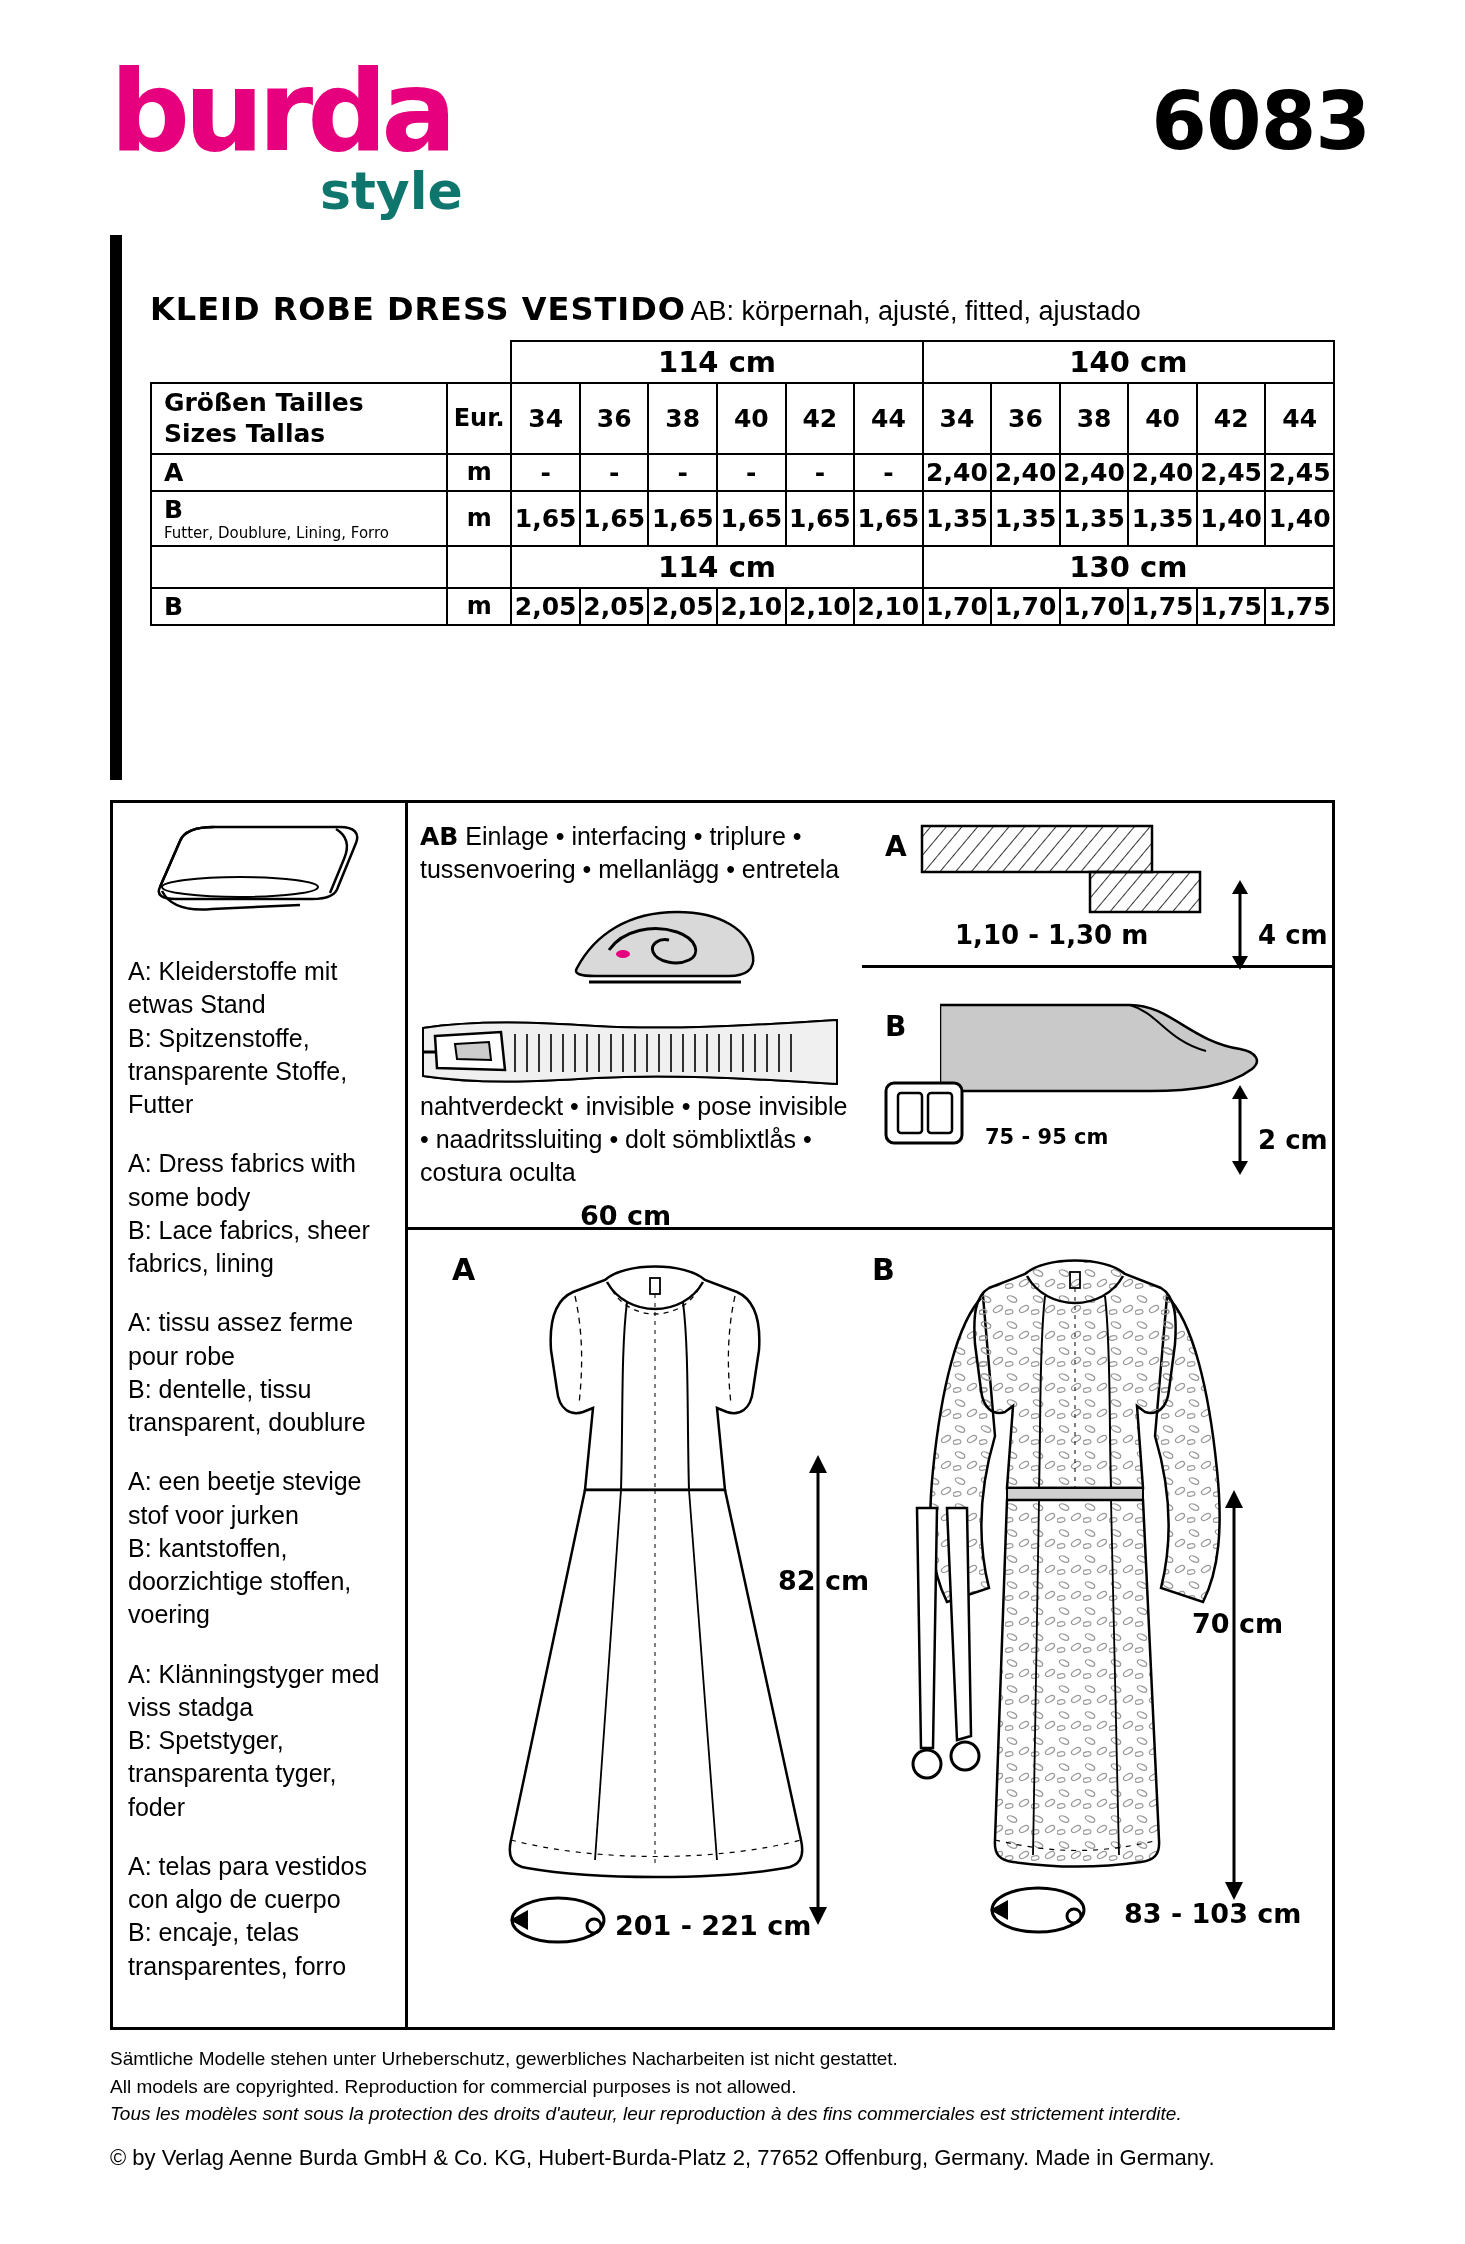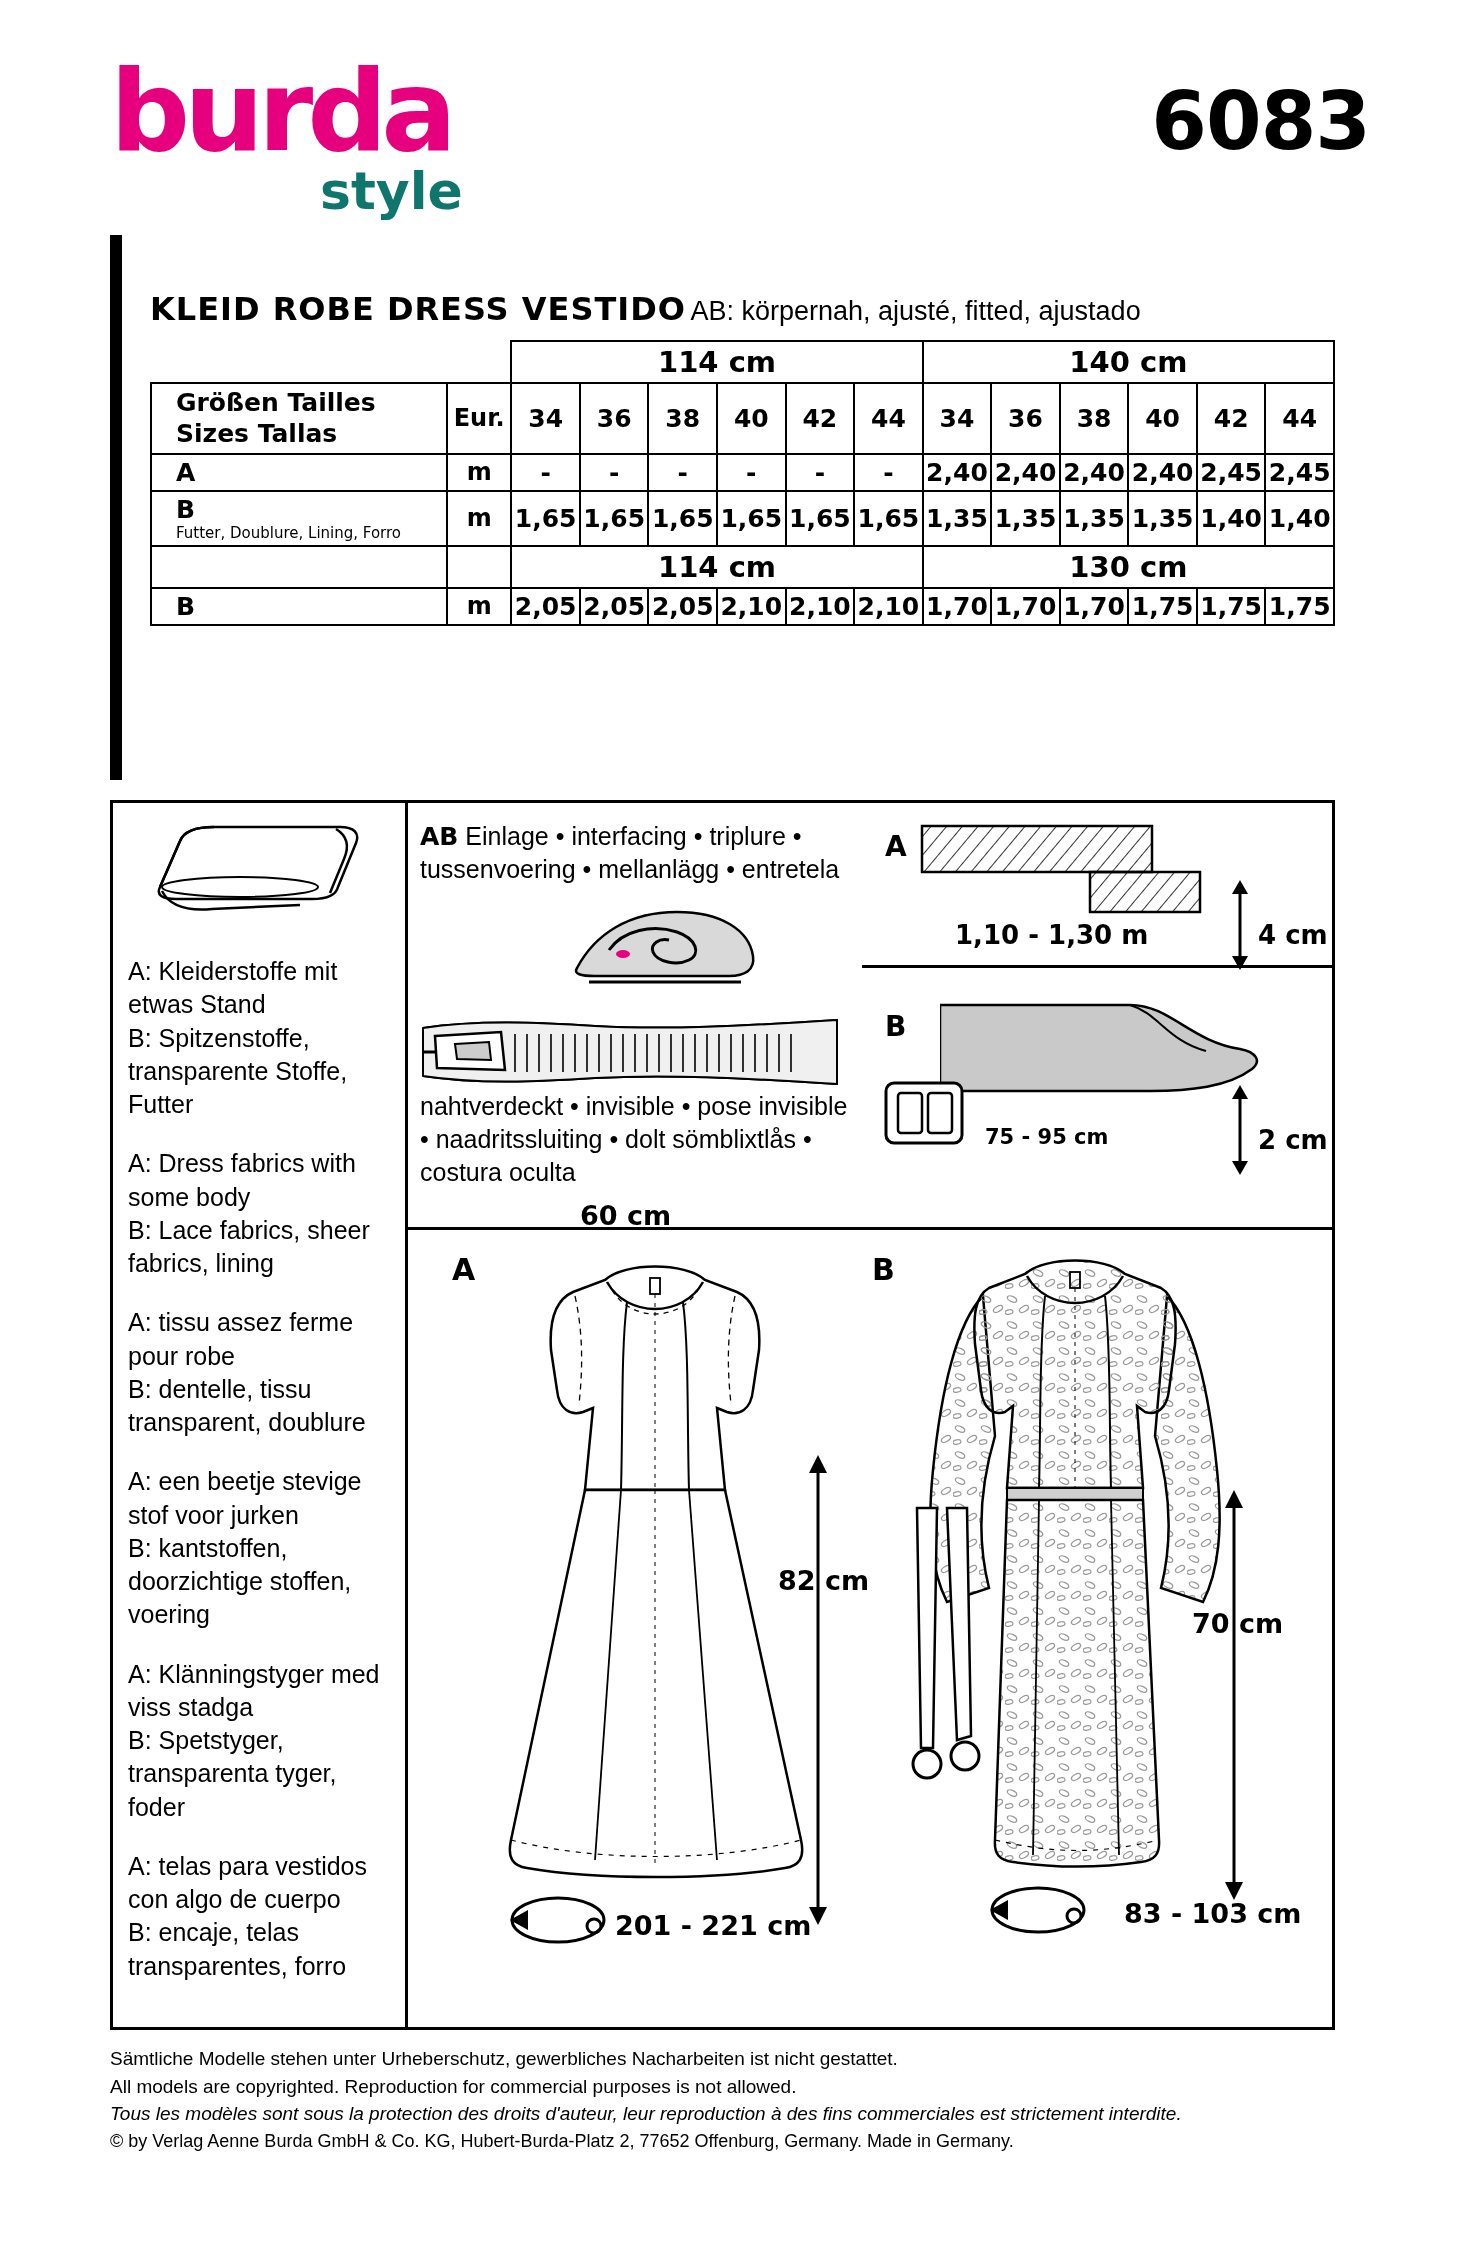--- a/index.html
+++ b/index.html
@@ -53,21 +53,21 @@
     font-family:"DejaVu Sans", sans-serif;
   }
   .tbl td, .tbl th {
     border:2px solid #000;
     text-align:center;
     font-size:25px;
     font-weight:bold;
     padding:3px 0;
   }
   .tbl .lbl {
-    text-align:left; padding-left:24px; width:285px;
+    text-align:left; padding-left:12px; width:285px;
   }
   .tbl .unit { width:62px; font-size:24px; }
   .tbl .numcell { width:66px; font-weight:bold; font-size:25px; }
   .tbl .hdr-w { font-size:29px; }
   .nolines { border:none !important; }
   .small-sub {
     display:block; font-size:15px; font-weight:normal; line-height:1.15; margin-top:1px;
   }
   .sizes-lbl { font-size:24px; line-height:1.25; }
 
@@ -128,21 +128,21 @@
   .dim-83 { position:absolute; left:1092px; top:1898px; font-size:27px; font-weight:bold; font-family:"DejaVu Sans", sans-serif;margin-left:32px;}
 
   
   .footer {
     position:absolute; left:110px; top:2045px; width:1250px;
     font-size:19px; line-height:1.45;
   }
   .footer .f1 { }
   .footer .f2 { }
   .footer .f3 { font-style:italic; }
-  .footer .f4 { font-size:18px; margin-top:0; }
+  .footer .f4 { font-size:22px; margin-top:14px; }
 
   svg { display:block; }
 </style>
 </head>
 <body>
 
 <div class="page">
 
   <div class="brand">burda</div>
   <div class="brand-style">style</div>

